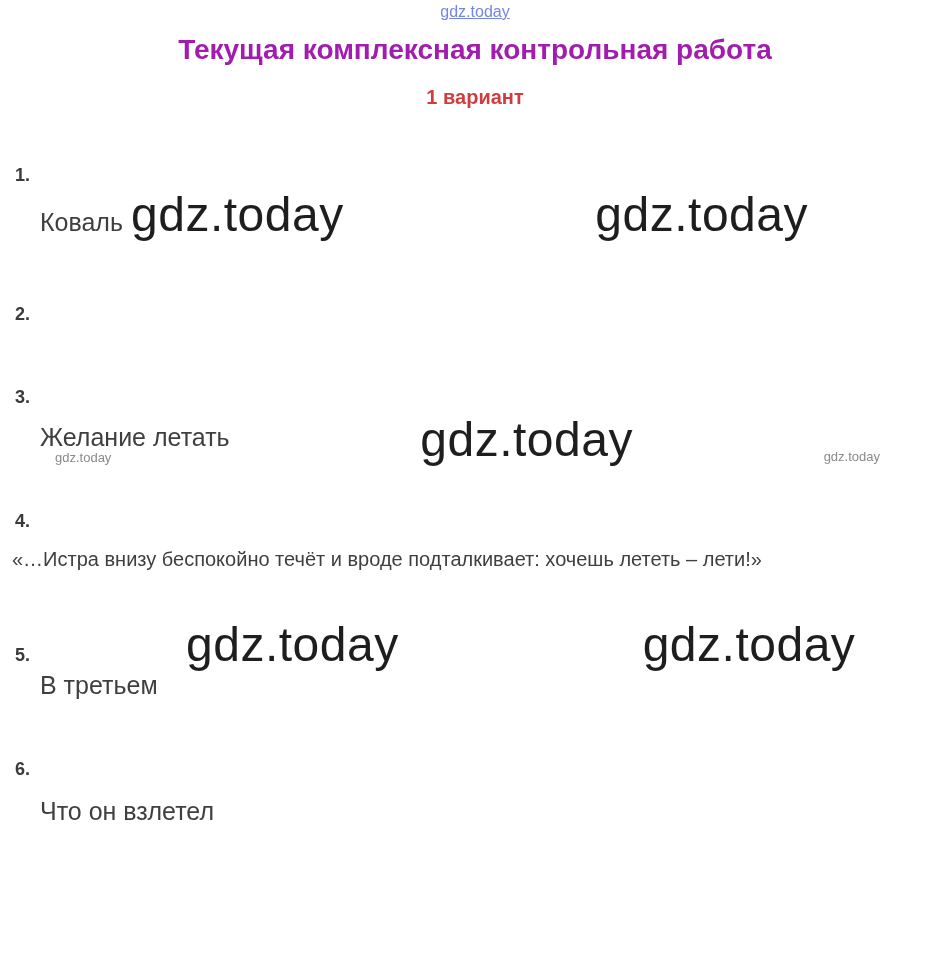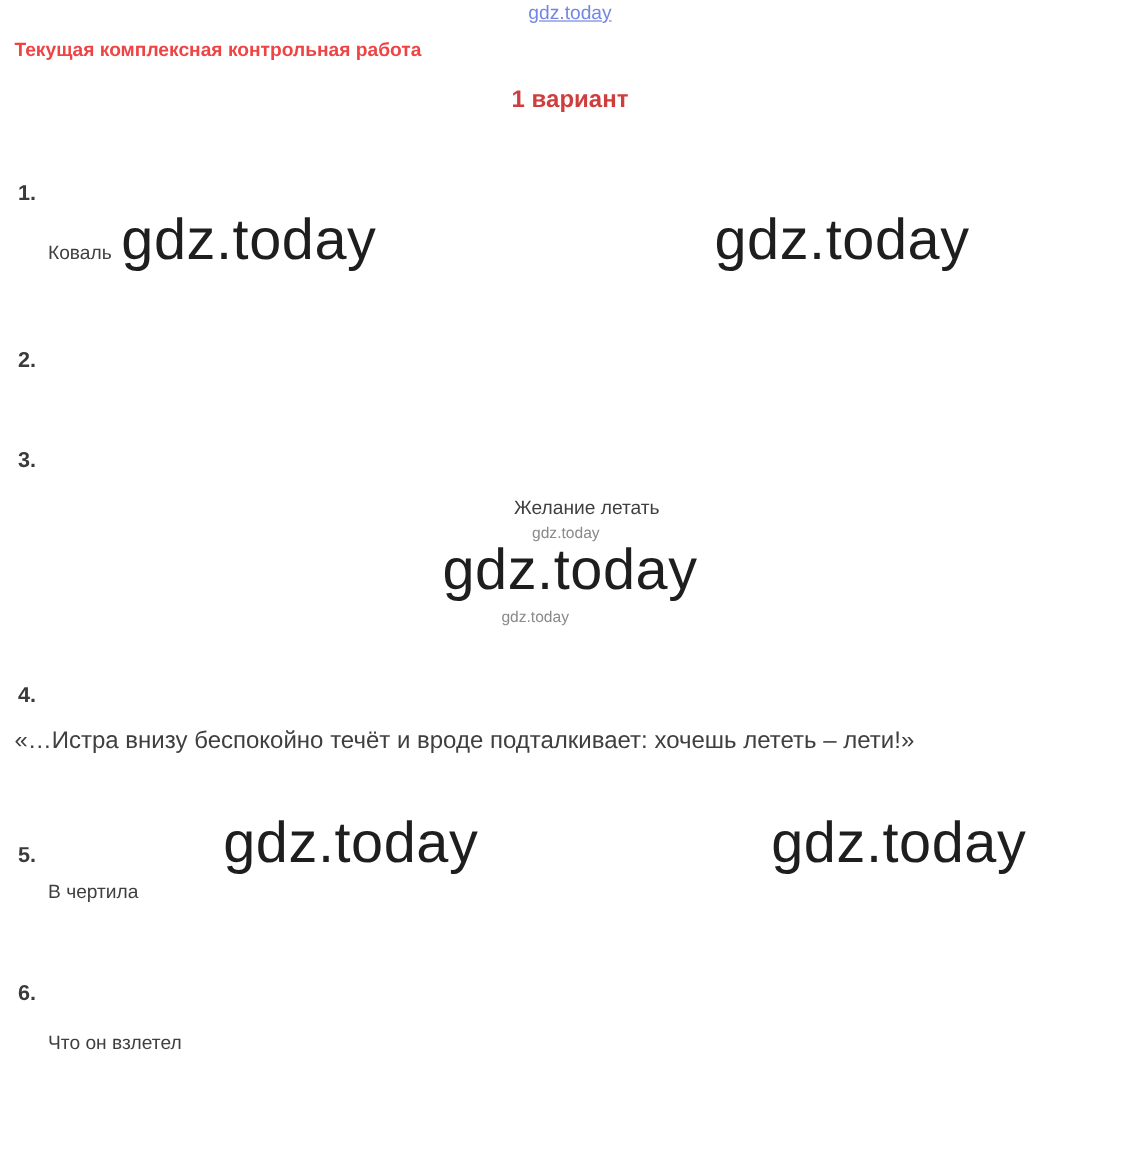--- a/index.html
+++ b/index.html
@@ -16,41 +16,42 @@
   .top-watermark {
     display: block;
     text-align: center;
     padding-top: 3px;
     font-size: 16px;
     color: #7486e4;
     text-decoration: underline;
     cursor: pointer;
   }
   .title {
+    text-align: center;
     font-weight: bold;
-    font-size: 16px;
-    color: #ef4444;
+    font-size: 28px;
+    color: #a21caf;
     margin-top: 13px;
   }
   .variant {
     text-align: center;
     font-weight: bold;
     font-size: 20px;
     color: #cf3e3e;
     margin-top: 20px;
   }
 
   .num {
     font-weight: bold;
     font-size: 18px;
     color: #3a3a3a;
     padding-left: 3px;
     line-height: 21px;
   }
-  .body-text { font-size: 16px; line-height: 23px; color: #3f3f3f; }
+  .body-text { font-size: 25px; line-height: 23px; color: #3f3f3f; }
   .indent { padding-left: 28px; }
 
   .wm-big {
     font-size: 48px;
     line-height: 50px;
     color: #1e1e1e;
     letter-spacing: 0.5px;
     white-space: nowrap;
   }
   .wm-small {
@@ -71,21 +72,21 @@
   .row-1 .wm-first { margin-left: 8px; }
   .row-1 .push-right { margin-left: auto; }
   .item-1 .line2 { margin-top: 4px; }
 
   
   .item-2 { margin-top: 64px; }
   .item-2 .body-text { margin-top: 18px; }
 
   
   .item-3 { margin-top: 62px; }
-  .row-3 { display: flex; align-items: center; margin-top: 4px; flex-direction: column; }
+  .row-3 { display: flex; align-items: flex-end; margin-top: 4px; }
   .row-3 .left-col { display: flex; flex-direction: column; padding-left: 28px; }
   .row-3 .left-col .body-text { margin-top: 14px; }
   .row-3 .left-col .wm-small { margin-left: 15px; margin-top: 1px; }
   .row-3 .center-col { flex: 1; text-align: center; }
   .row-3 .right-col { margin-top: 4px; padding-right: 58px; }
 
   
   .item-4 { margin-top: 46px; }
   .item-4 .quote { font-size: 20px; line-height: 42px; margin: 0; }
   .item-4 .quote-1 { margin-top: 6px; white-space: nowrap; }
@@ -145,21 +146,21 @@
     <div class="num">4.</div>
     <p class="quote quote-1">«…Истра внизу беспокойно течёт и вроде подталкивает: хочешь лететь – лети!»</p>
   </div>
 
   <div class="item item-5">
     <div class="row-5">
       <span class="num">5.</span>
       <span class="wm-big wm-a">gdz.today</span>
       <span class="wm-big wm-b">gdz.today</span>
     </div>
-    <div class="body-text indent answer">В чертила</div>
+    <div class="body-text indent answer">В третьем</div>
   </div>
 
   <div class="item item-6">
     <div class="num">6.</div>
     <div class="body-text indent answer">Что он взлетел</div>
   </div>
 
 </div>
 
 </body></html>

